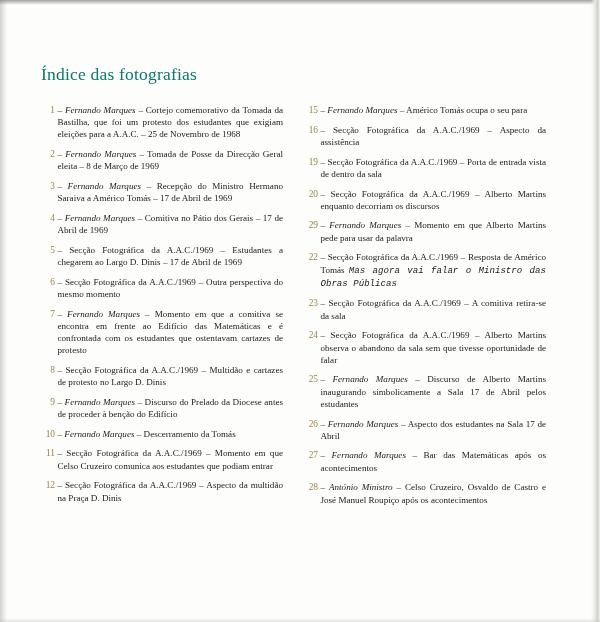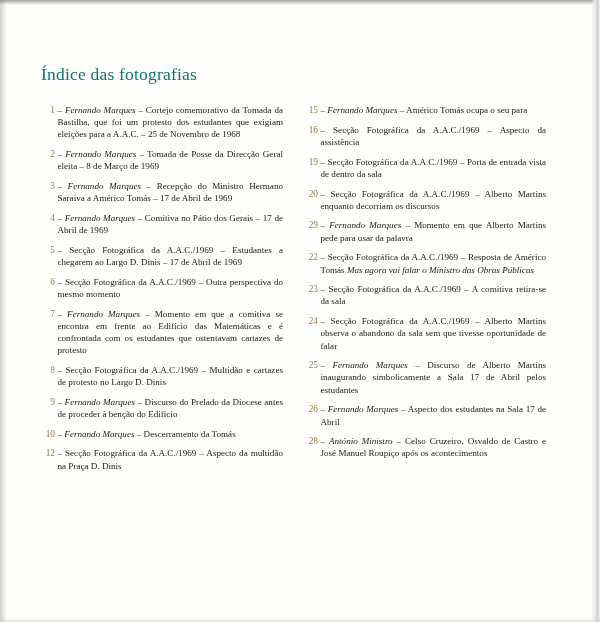--- a/index.html
+++ b/index.html
@@ -93,20 +93,21 @@
     hyphens: manual;
   }
   .body .dash {
     color: #1c1a18;
   }
   .author {
     font-style: italic;
   }
   .quote {
     font-style: italic;
+    font-family: Liberation Mono, monospace;
   }
 </style>
 </head>
 <body>
 
 <div class="page">
   <div class="scan-shadow-top"></div>
   <div class="scan-shadow-left"></div>
   <div class="scan-edge-right"></div>
   <div class="scan-shadow-bottom"></div>
@@ -149,20 +150,24 @@
         </div>
         <div class="entry">
           <span class="num">9</span>
           <span class="body"><span class="dash">– </span><span class="author">Fernando Marques</span><span class="dash"> – </span><span>Discurso do Prelado da Diocese antes de proceder à benção do Edifício</span></span>
         </div>
         <div class="entry">
           <span class="num">10</span>
           <span class="body"><span class="dash">– </span><span class="author">Fernando Marques</span><span class="dash"> – </span><span>Descerramento da Tomás</span></span>
         </div>
         <div class="entry">
+          <span class="num">11</span>
+          <span class="body"><span class="dash">– </span><span>Secção Fotográfica da A.A.C./1969</span><span class="dash"> – </span><span>Momento em que Celso Cruzeiro comunica aos estudantes que podiam entrar</span></span>
+        </div>
+        <div class="entry">
           <span class="num">12</span>
           <span class="body"><span class="dash">– </span><span>Secção Fotográfica da A.A.C./1969</span><span class="dash"> – </span><span>Aspecto da multidão na Praça D. Dinis</span></span>
         </div>
       </div>
     <div class="col" id="col-right">
         <div class="entry">
           <span class="num">15</span>
           <span class="body"><span class="dash">– </span><span class="author">Fernando Marques</span><span class="dash"> – </span><span>Américo Tomás ocupa o seu para</span></span>
         </div>
         <div class="entry">
@@ -193,20 +198,24 @@
           <span class="num">24</span>
           <span class="body"><span class="dash">– </span><span>Secção Fotográfica da A.A.C./1969</span><span class="dash"> – </span><span>Alberto Martins observa o abandono da sala sem que tivesse oportunidade de falar</span></span>
         </div>
         <div class="entry">
           <span class="num">25</span>
           <span class="body"><span class="dash">– </span><span class="author">Fernando Marques</span><span class="dash"> – </span><span>Discurso de Alberto Martins inaugurando simbolicamente a Sala 17 de Abril pelos estudantes</span></span>
         </div>
         <div class="entry">
           <span class="num">26</span>
           <span class="body"><span class="dash">– </span><span class="author">Fernando Marques</span><span class="dash"> – </span><span>Aspecto dos estudantes na Sala 17 de Abril</span></span>
+        </div>
+        <div class="entry">
+          <span class="num">27</span>
+          <span class="body"><span class="dash">– </span><span class="author">Fernando Marques</span><span class="dash"> – </span><span>Bar das Matemáticas após os acontecimentos</span></span>
         </div>
         <div class="entry">
           <span class="num">28</span>
           <span class="body"><span class="dash">– </span><span class="author">António Ministro</span><span class="dash"> – </span><span>Celso Cruzeiro, Osvaldo de Castro e José Manuel Roupiço após os acontecimentos</span></span>
         </div>
       </div>
   </div>
 </div>
 
 </body></html>

